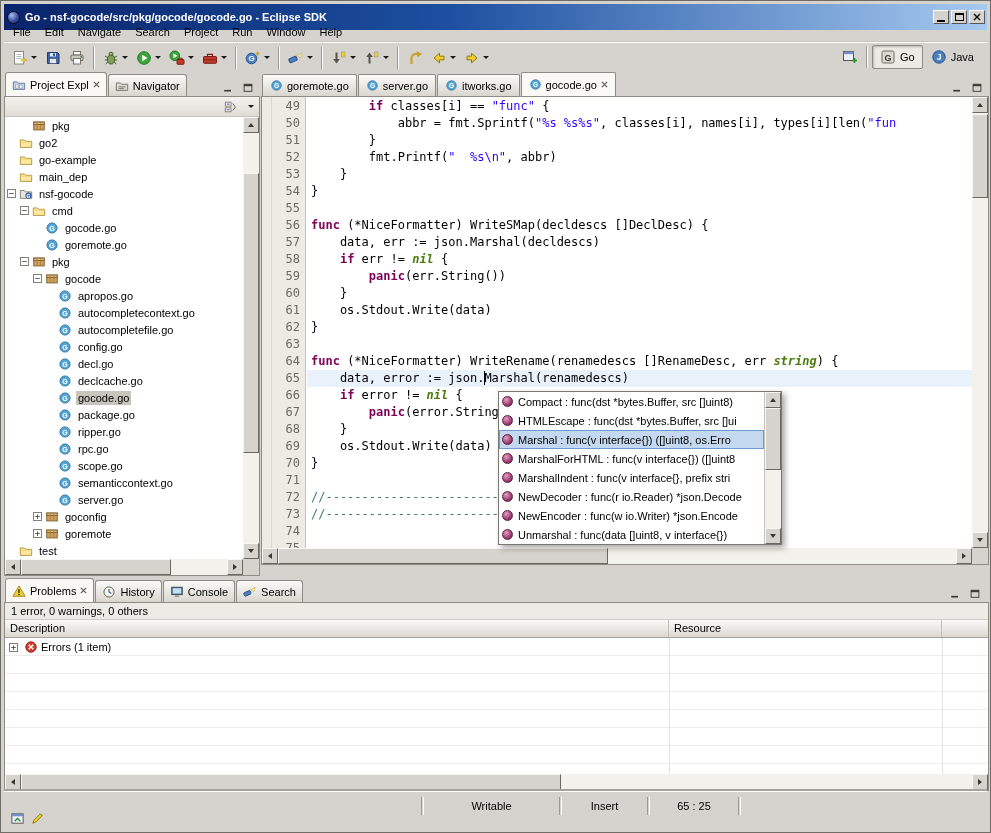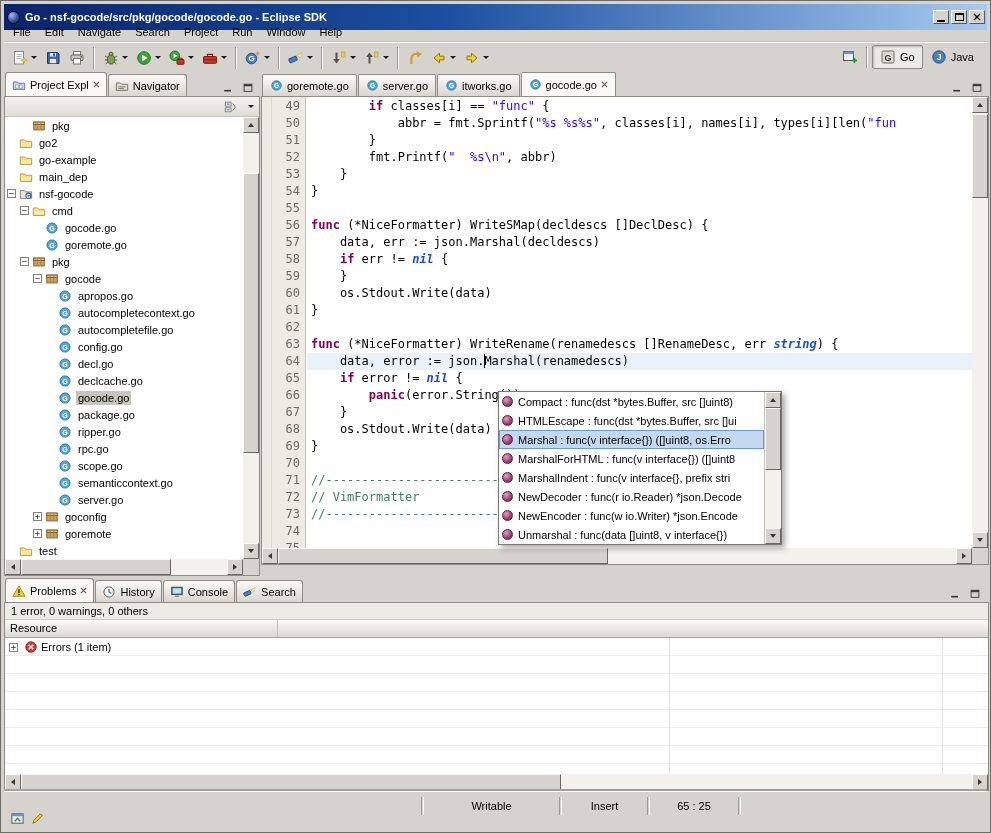--- a/index.html
+++ b/index.html
@@ -99,21 +99,21 @@
     color:#6B6A64; padding-top:1px; overflow:hidden; }
   .num { height:17px; line-height:17px; text-align:right; padding-right:5px; }
   #code { position:absolute; left:45px; top:0; right:16px; bottom:16px; overflow:hidden;
     font-family:"DejaVu Sans Mono",monospace; font-size:12px; color:#000; padding-top:1px; }
   .cline { height:17px; line-height:17px; white-space:pre; position:relative; padding-left:4px; }
   .cline.cur { background:#E9F1FA; }
   .caret { position:absolute; top:1px; width:1px; height:14px; background:#000; }
   .k { color:#7F0055; font-weight:bold; }
   .s { color:#2A00FF; }
   .c { color:#3F7F5F; }
-  .t { color:#1d4ed8; font-weight:bold; font-style:italic; }
+  .t { color:#4d7c0f; font-weight:bold; font-style:italic; }
 
   
   #popup { position:absolute; left:497px; top:390px; width:284px; background:#fff;
     border:1px solid #7A7870; box-shadow:3px 3px 6px rgba(0,0,0,0.35); z-index:40; }
   #popup-list { margin-right:17px; }
   .pitem { height:19px; display:flex; align-items:center; padding:0 3px; font-size:11px;
     white-space:nowrap; overflow:hidden; }
   .pitem.sel { background:#C4D9EF; border:1px solid #6D9BD1; padding:0 2px; }
   .picon { width:11px; height:11px; border-radius:50%; flex:none; margin-right:5px;
     background:radial-gradient(circle at 35% 30%,#E79FC1,#8E3266 70%); border:1px solid #5E1F44; }
@@ -779,34 +779,34 @@
         <div class="cline"><span class="">        </span><span class="k">if</span><span class=""> classes[i] == </span><span class="s">"func"</span><span class=""> {</span></div>
         <div class="cline"><span class="">            abbr = fmt.Sprintf(</span><span class="s">"%s %s%s"</span><span class="">, classes[i], names[i], types[i][len(</span><span class="s">"fun</span></div>
         <div class="cline"><span class="">        }</span></div>
         <div class="cline"><span class="">        fmt.Printf(</span><span class="s">"  %s\n"</span><span class="">, abbr)</span></div>
         <div class="cline"><span class="">    }</span></div>
         <div class="cline"><span class="">}</span></div>
         <div class="cline"></div>
         <div class="cline"><span class="k">func</span><span class=""> (*NiceFormatter) WriteSMap(decldescs []DeclDesc) {</span></div>
         <div class="cline"><span class="">    data, err := json.Marshal(decldescs)</span></div>
         <div class="cline"><span class="">    </span><span class="k">if</span><span class=""> err != </span><span class="t">nil</span><span class=""> {</span></div>
+        <div class="cline"><span class="">        </span><span class="k">panic</span><span class="">(err.String())</span></div>
         <div class="cline"><span class="">    }</span></div>
         <div class="cline"><span class="">    os.Stdout.Write(data)</span></div>
         <div class="cline"><span class="">}</span></div>
         <div class="cline"></div>
         <div class="cline"><span class="k">func</span><span class=""> (*NiceFormatter) WriteRename(renamedescs []RenameDesc, err </span><span class="t">string</span><span class="">) {</span></div>
         <div class="cline cur"><span class="">    data, error := json.Marshal(renamedescs)</span><span class="caret" style="left:calc(4px + 24ch)"></span></div>
         <div class="cline"><span class="">    </span><span class="k">if</span><span class=""> error != </span><span class="t">nil</span><span class=""> {</span></div>
         <div class="cline"><span class="">        </span><span class="k">panic</span><span class="">(error.String())</span></div>
         <div class="cline"><span class="">    }</span></div>
         <div class="cline"><span class="">    os.Stdout.Write(data)</span></div>
         <div class="cline"><span class="">}</span></div>
         <div class="cline"></div>
         <div class="cline"><span class="c">//----------------------------------------------------</span></div>
-        <div class="cline"><span class="c">// VimFormatter</span></div>
         <div class="cline"><span class="c">//----------------------------------------------------</span></div>
         <div class="cline"></div>
       </div>
     <div class="sb v" style="top:0; right:0; bottom:16px;">
       <div class="sb-btn" style="top:0;">
           <span class="arr u"></span>
         </div>
       <div class="sb-thumb" style="top:17px; height:84px;"></div>
       <div class="sb-btn" style="bottom:0;">
           <span class="arr d"></span>
@@ -924,20 +924,21 @@
           <svg viewBox="0 0 16 16">
             <rect x="2.8" y="3" width="10.4" height="9.4" fill="none" stroke="#3A382F" stroke-width="1.2"></rect>
             <rect x="2.8" y="3" width="10.4" height="2.6" fill="#3A382F"></rect>
           </svg>
         </span>
       </span>
     </div>
   <div id="bottom-main">
     <div class="summary">1 error, 0 warnings, 0 others</div>
     <div class="phead" id="phead">
+        <span class="pcol" style="width:664px;">Description</span>
         <span class="pcol" style="width:273px;">Resource</span>
         <span class="pcol" style="flex:1;margin-top:40px;">Path</span>
       </div>
     <div id="pbody">
         <div class="prow">
           <span class="expander">+</span>
           <span class="icn">
             <svg viewBox="0 0 16 16">
               <circle cx="8" cy="8" r="6" fill="#D23C2E" stroke="#8E1F14"></circle>
               <path d="M5.4 5.4l5.2 5.2M10.6 5.4l-5.2 5.2" stroke="#FFFFFF" stroke-width="1.6"></path>

